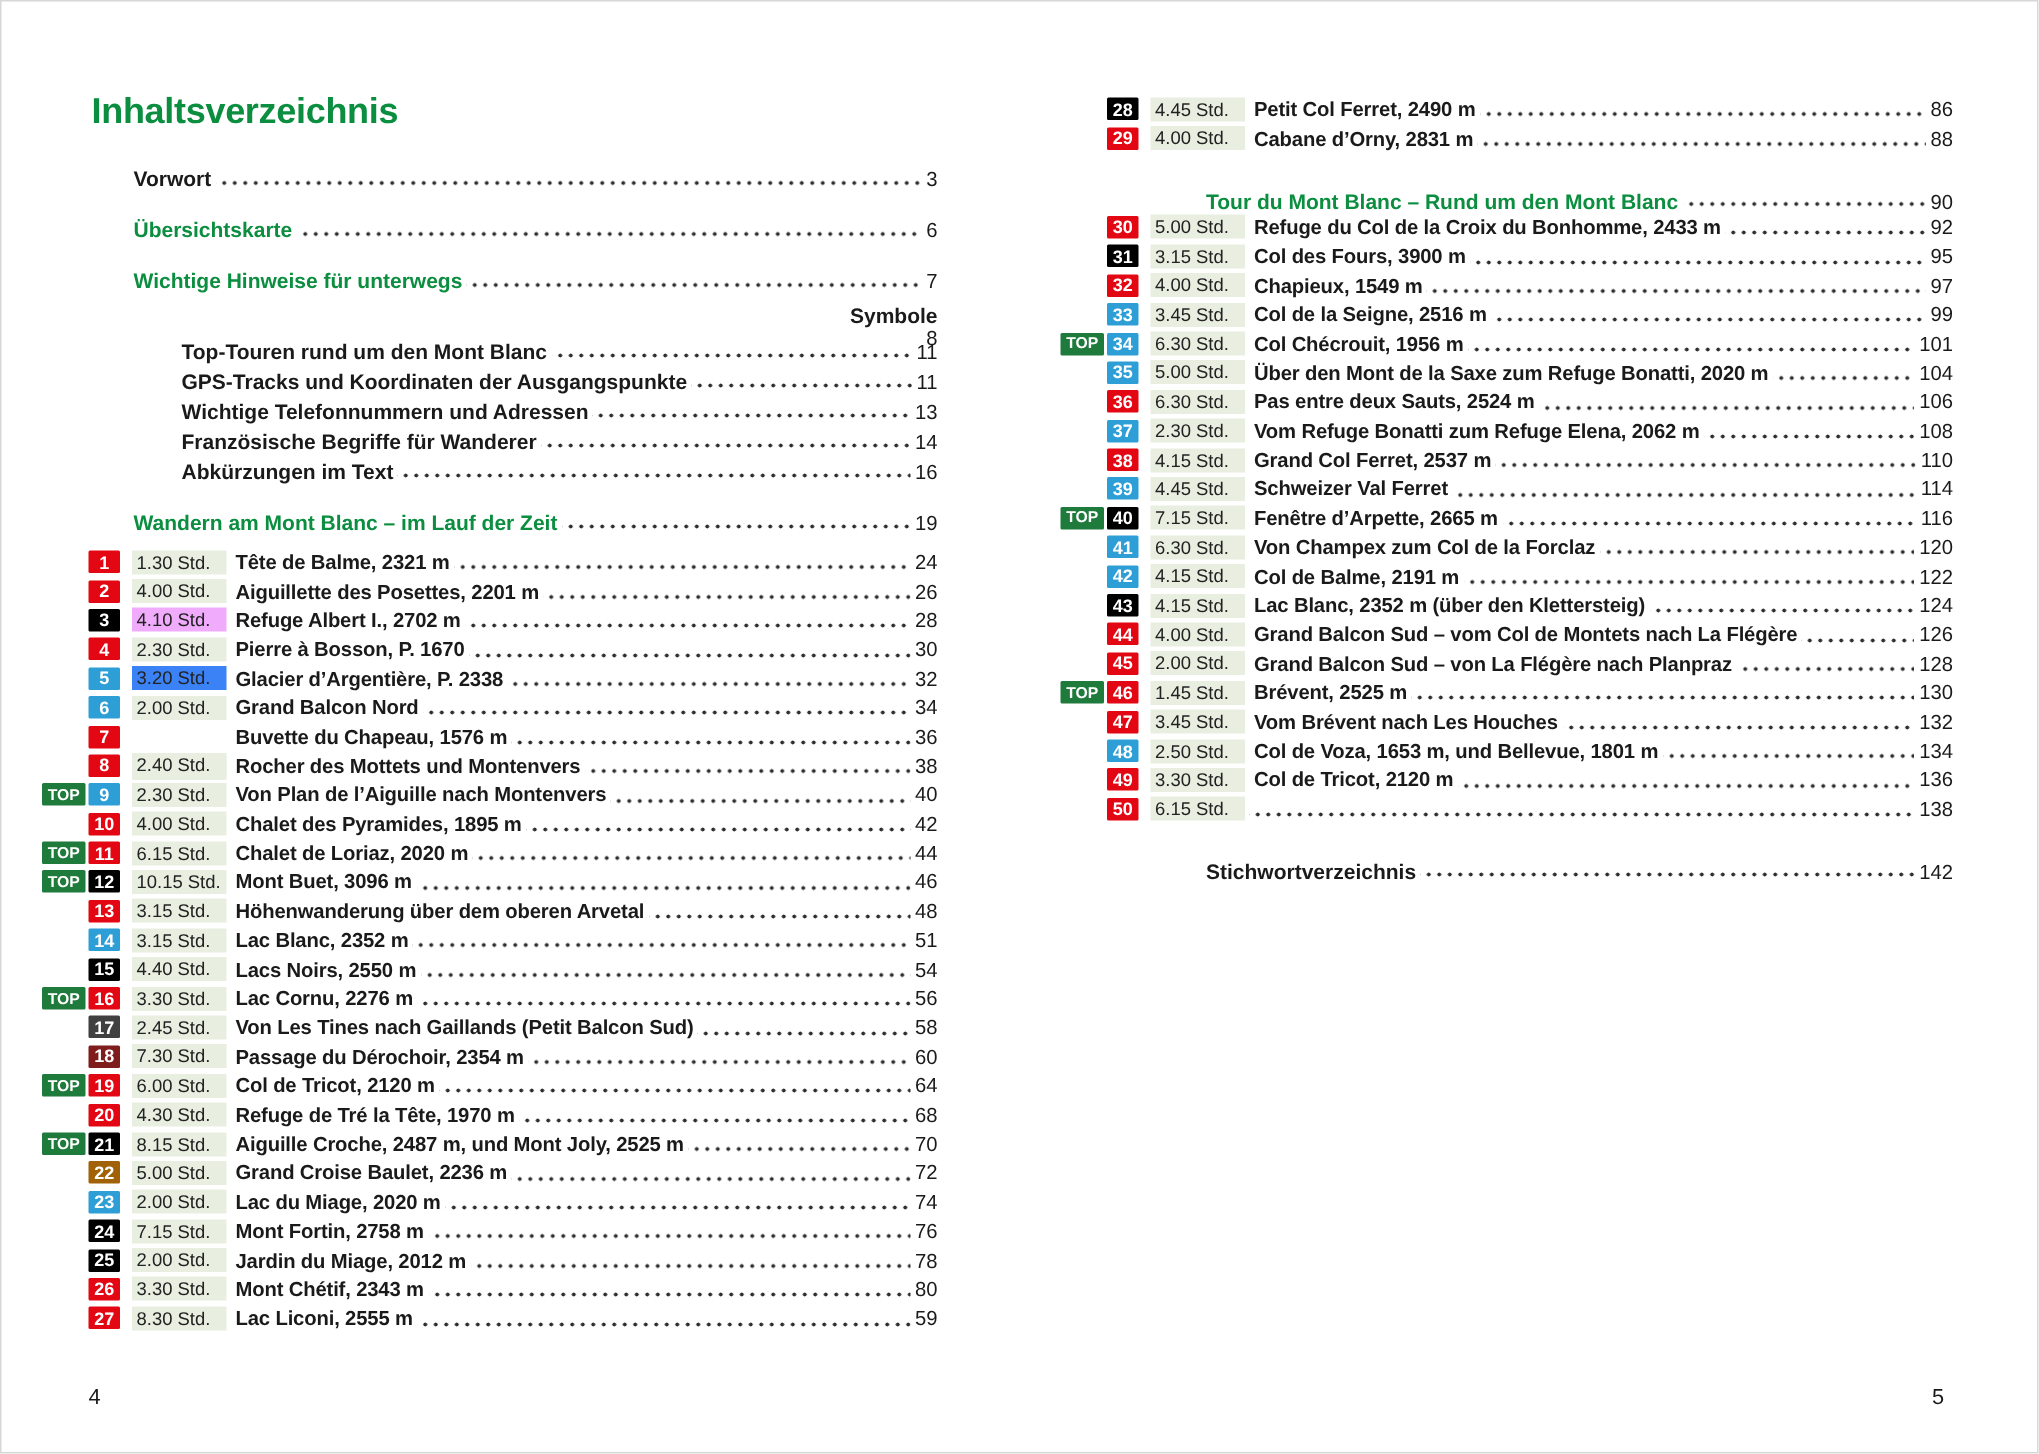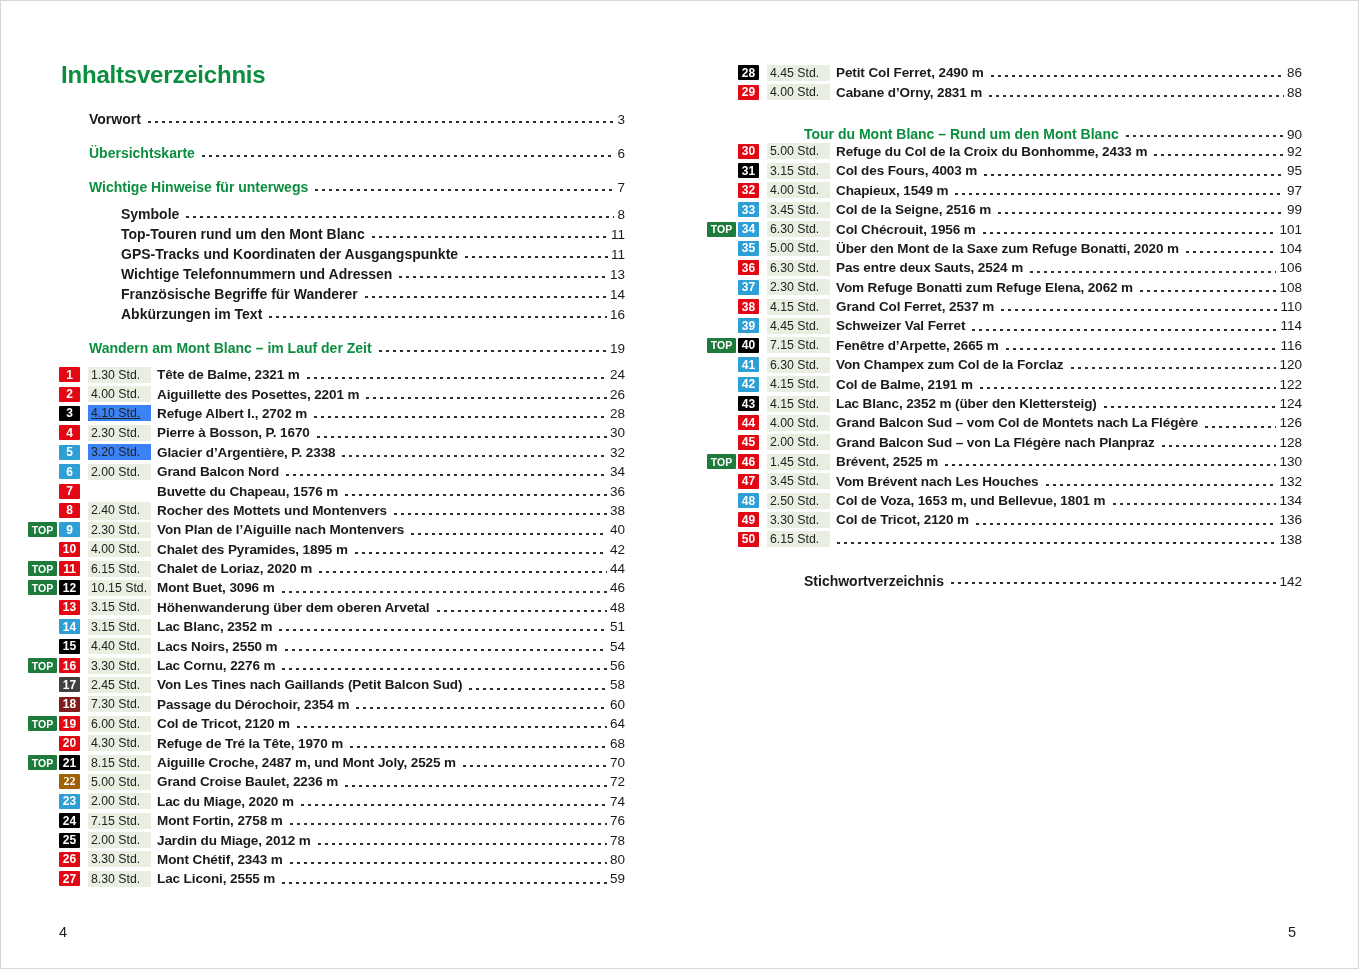--- a/index.html
+++ b/index.html
@@ -23,21 +23,21 @@
   }
   .green{color:#0b8e3f;}
 
   .intro-row{
     display:flex;align-items:flex-end;
     height:20px;font-size:14px;font-weight:bold;
     margin-left:60px;
   }
   .intro-row.lvl1{margin-left:92px;}
   .intro-row.mt-sec{margin-top:14px;}
-  .intro-row.mt-sub{margin-top:7px;}
+  .intro-row.mt-sub{margin-top:7px;flex-direction:column;}
 
   .tours{margin-top:9px;}
   .tour-row{
     display:flex;align-items:center;
     height:19.4px;font-size:13.5px;
   }
   .badge-area{
     flex:none;width:51px;
     display:flex;justify-content:flex-end;align-items:center;gap:2px;
   }
@@ -164,21 +164,21 @@
           </span>
           <span class="time-cell" style="background-color: rgb(232, 239, 225);">4.00 Std.</span>
           <span class="tour-name">Aiguillette des Posettes, 2201 m</span>
           <span class="leader"></span>
           <span class="page-ref">26</span>
         </div>
         <div class="tour-row">
           <span class="badge-area">
             <span class="num-badge" style="background-color: rgb(0, 0, 0);">3</span>
           </span>
-          <span class="time-cell" style="background-color: #3b82f6; text-decoration: underline;">4.10 Std.</span>
+          <span class="time-cell" style="background-color: #f0abfc;">4.10 Std.</span>
           <span class="tour-name">Refuge Albert I., 2702 m</span>
           <span class="leader"></span>
           <span class="page-ref">28</span>
         </div>
         <div class="tour-row">
           <span class="badge-area">
             <span class="num-badge" style="background-color: rgb(227, 6, 19);">4</span>
           </span>
           <span class="time-cell" style="background-color: rgb(232, 239, 225);">2.30 Std.</span>
           <span class="tour-name">Pierre à Bosson, P. 1670</span>
@@ -339,21 +339,21 @@
             <span class="top-badge" style="background-color: rgb(30, 123, 60);">TOP</span>
             <span class="num-badge" style="background-color: rgb(0, 0, 0);">21</span>
           </span>
           <span class="time-cell" style="background-color: rgb(232, 239, 225);">8.15 Std.</span>
           <span class="tour-name">Aiguille Croche, 2487 m, und Mont Joly, 2525 m</span>
           <span class="leader"></span>
           <span class="page-ref">70</span>
         </div>
         <div class="tour-row">
           <span class="badge-area">
-            <span class="num-badge" style="background-color: #a16207; font-family: Liberation Serif, serif;">22</span>
+            <span class="num-badge" style="background-color: #a16207;">22</span>
           </span>
           <span class="time-cell" style="background-color: rgb(232, 239, 225);">5.00 Std.</span>
           <span class="tour-name">Grand Croise Baulet, 2236 m</span>
           <span class="leader"></span>
           <span class="page-ref">72</span>
         </div>
         <div class="tour-row">
           <span class="badge-area">
             <span class="num-badge" style="background-color: rgb(46, 159, 214);">23</span>
           </span>
@@ -436,21 +436,21 @@
           <span class="time-cell" style="background-color: rgb(232, 239, 225);">5.00 Std.</span>
           <span class="tour-name">Refuge du Col de la Croix du Bonhomme, 2433 m</span>
           <span class="leader"></span>
           <span class="page-ref">92</span>
         </div>
         <div class="tour-row">
           <span class="badge-area">
             <span class="num-badge" style="background-color: rgb(0, 0, 0);">31</span>
           </span>
           <span class="time-cell" style="background-color: rgb(232, 239, 225);">3.15 Std.</span>
-          <span class="tour-name">Col des Fours, 4003 m</span>
+          <span class="tour-name">Col des Fours, 3900 m</span>
           <span class="leader"></span>
           <span class="page-ref">95</span>
         </div>
         <div class="tour-row">
           <span class="badge-area">
             <span class="num-badge" style="background-color: rgb(227, 6, 19);">32</span>
           </span>
           <span class="time-cell" style="background-color: rgb(232, 239, 225);">4.00 Std.</span>
           <span class="tour-name">Chapieux, 1549 m</span>
           <span class="leader"></span>

